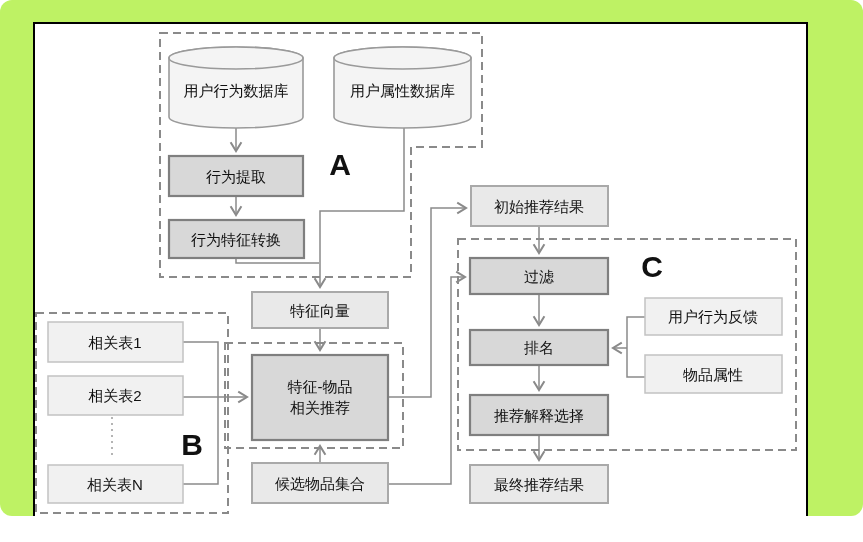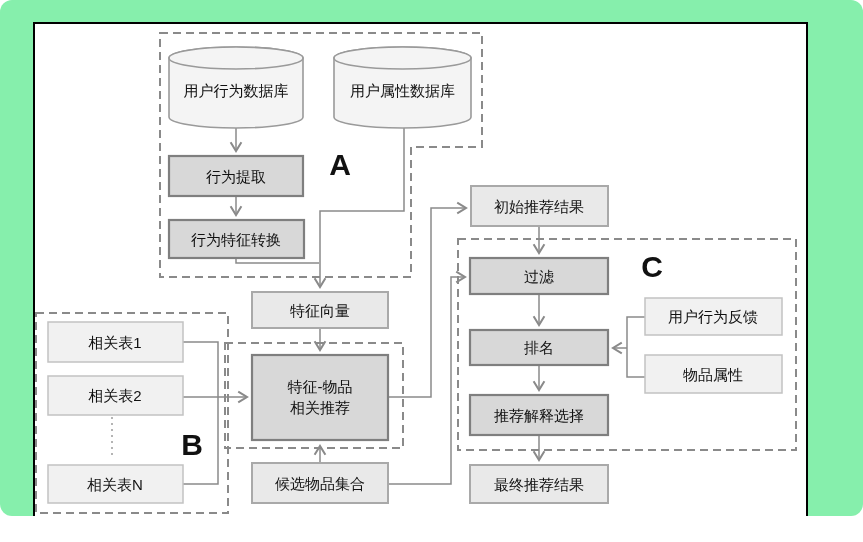--- a/index.html
+++ b/index.html
@@ -1,16 +1,16 @@
 <!DOCTYPE html>
 <html><head>
 <meta charset="utf-8">
 <style>
   html,body{margin:0;padding:0;background:#ffffff;}
-  .stage{position:relative;width:863px;height:516px;background:#86efac;
+  .stage{position:relative;width:863px;height:516px;background:#bef264;
          font-family:"Liberation Sans", sans-serif;overflow:hidden;border-radius:12px;}
   svg{display:block;}
   .frame{fill:#ffffff;stroke:#000000;stroke-width:2;}
   .dashed{fill:none;stroke:#8a8a8a;stroke-width:2;stroke-dasharray:8 5;}
   .cyl{fill:#f4f4f4;stroke:#9a9a9a;stroke-width:1.6;}
   .process{fill:#d8d8d8;stroke:#7f7f7f;stroke-width:2.2;}
   .result{fill:#e9e9e9;stroke:#a9a9a9;stroke-width:2;}
   .input{fill:#f1f1f1;stroke:#c2c2c2;stroke-width:1.5;}
   .conn{fill:none;stroke:#8a8a8a;stroke-width:1.5;}
   .ellipsis{fill:none;stroke:#b4b4b4;stroke-width:2;stroke-dasharray:2 4;}

